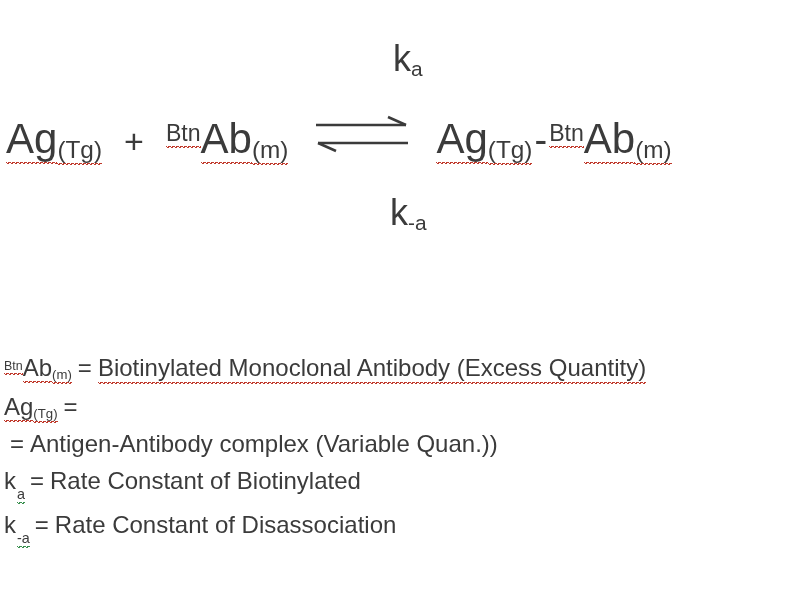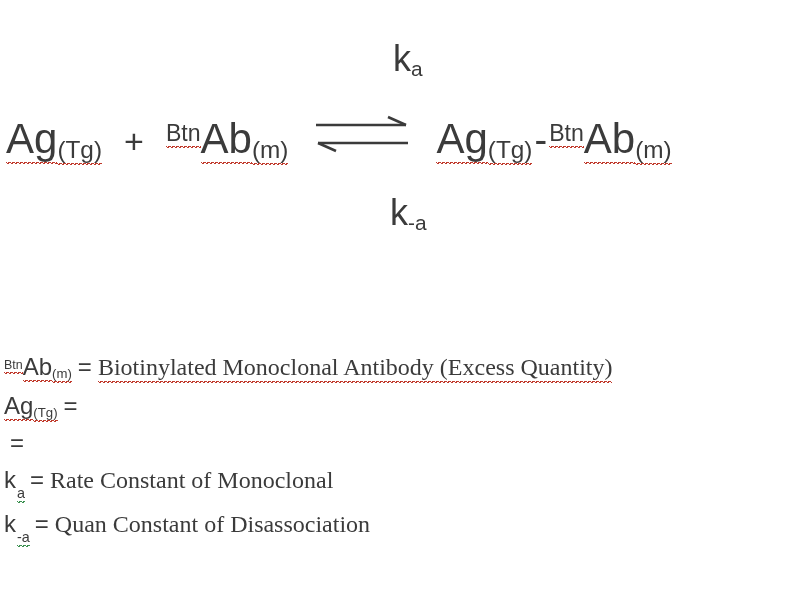--- a/index.html
+++ b/index.html
@@ -137,21 +137,20 @@
     white-space: nowrap;
   }
   .legend-line .lhs {
     display: inline-block;
   }
   .legend-line .eqs {
     margin: 0 6px;
   }
   .legend-line .rhs {
     display: inline-block;
-    font-family: Liberation Serif, serif;
   }
   .legend-small-sub {
     font-size: 0.55em;
     vertical-align: -0.22em;
   }
   .legend-small-sup {
     font-size: 0.52em;
     vertical-align: 0.52em;
   }
   .k-term {
@@ -229,31 +228,32 @@
 
   <div class="legend-line" id="legend-line-2">
     <span class="lhs">
       <span class="squiggle">Ag</span><span class="legend-small-sub squiggle">(Tg)</span>
     </span>
     <span class="eqs">=</span>
   </div>
 
   <div class="legend-line" id="legend-line-3">
     <span class="eqs">=</span>
+    <span class="rhs">Antigen-Antibody complex (Variable  Quan.))</span>
   </div>
 
   <div class="legend-line" id="legend-line-4">
     <span class="lhs k-term">
       <span>k</span><span class="kdrop squiggle-green">a</span>
     </span>
     <span class="eqs">=</span>
-    <span class="rhs">Rate Constant of Monoclonal</span>
+    <span class="rhs">Rate Constant of Biotinylated</span>
   </div>
 
   <div class="legend-line" id="legend-line-5">
     <span class="lhs k-term">
       <span>k</span><span class="kdrop squiggle-green">-a</span>
     </span>
     <span class="eqs">=</span>
-    <span class="rhs">Quan Constant of Disassociation</span>
+    <span class="rhs">Rate Constant of Disassociation</span>
   </div>
 
 </div>
 
 </body></html>

